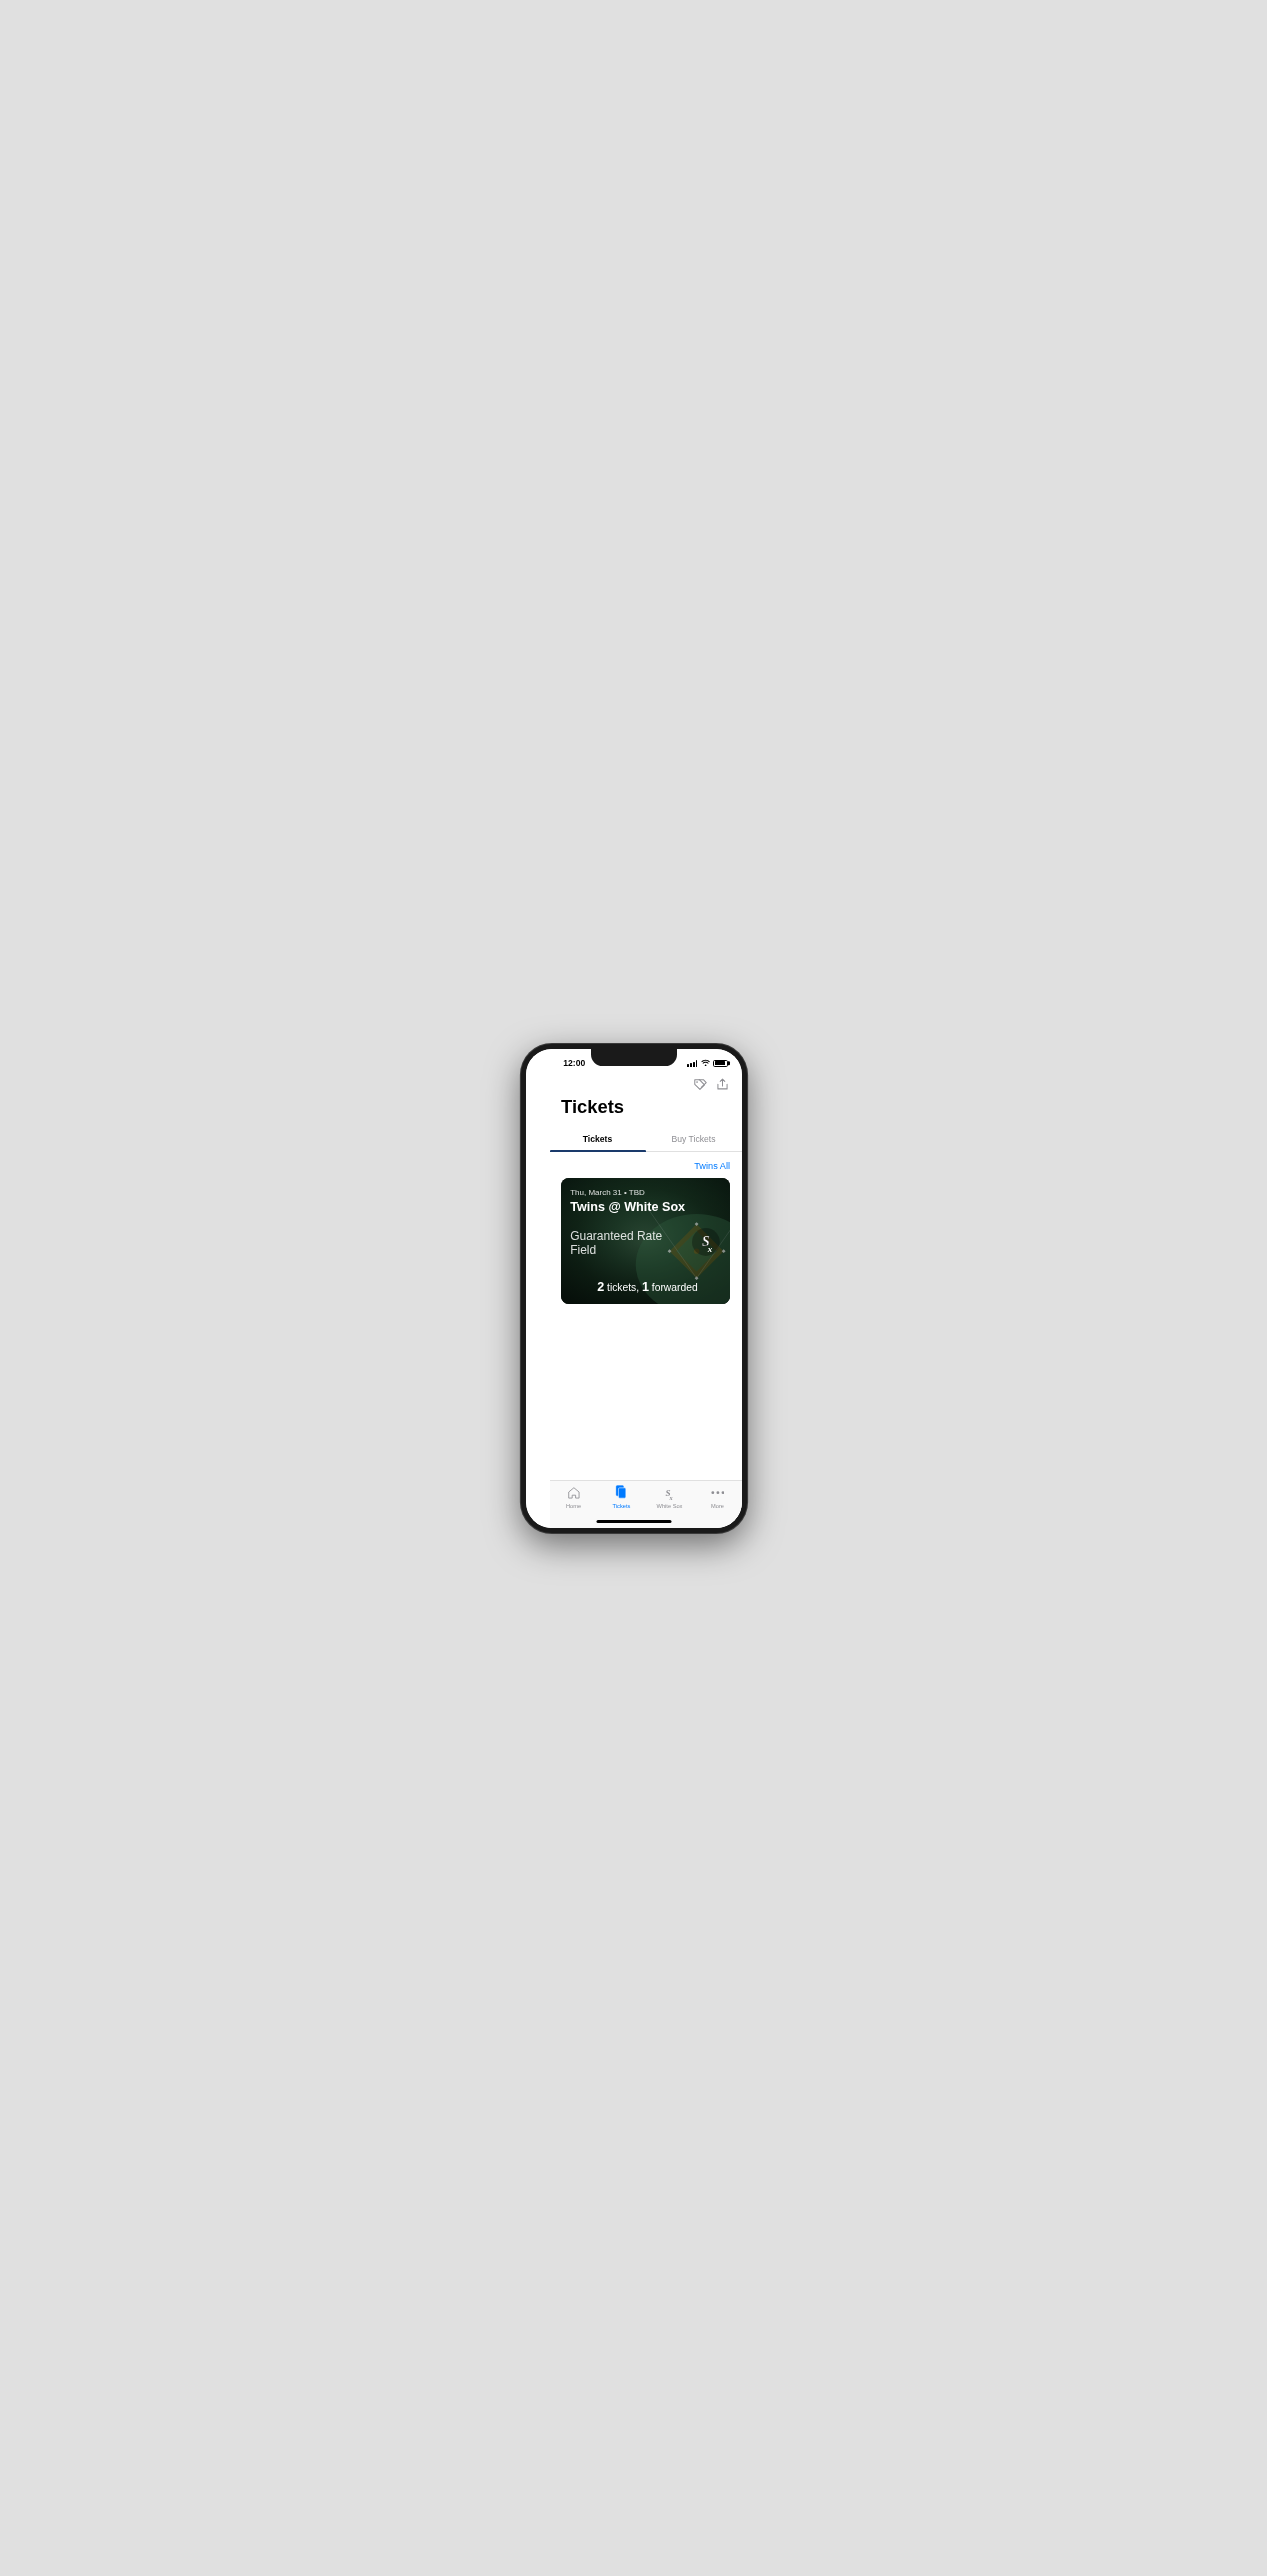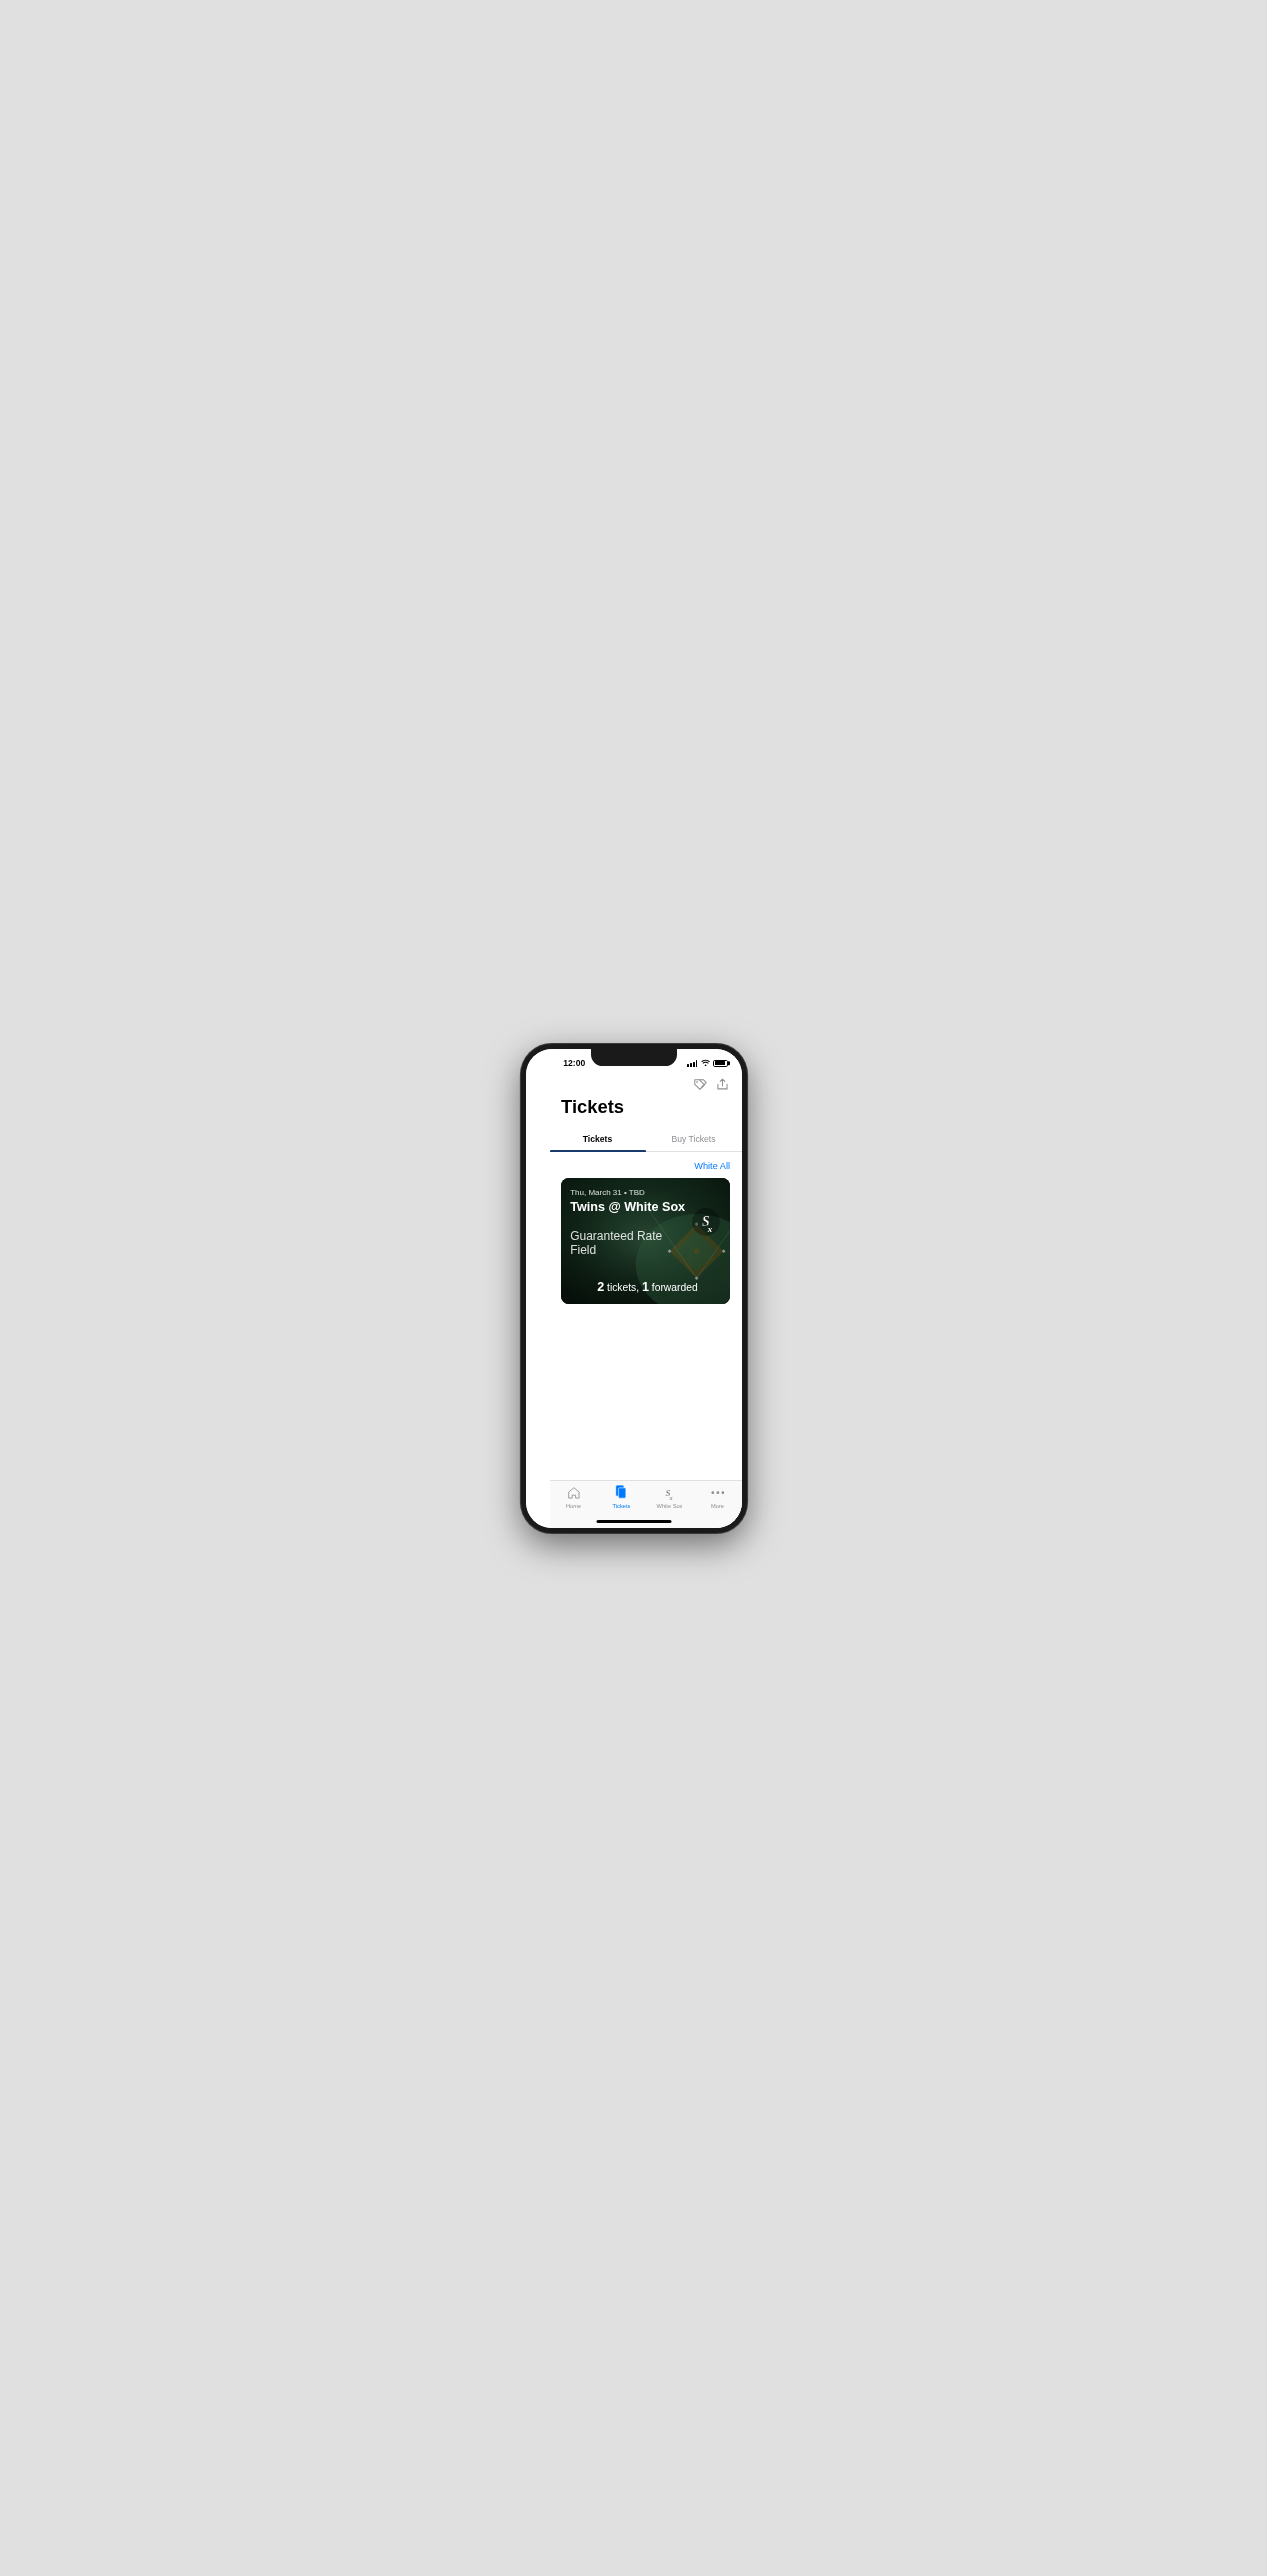--- a/index.html
+++ b/index.html
@@ -233,21 +233,21 @@
       padding: 10.3px 9.2px;
       height: 100%;
       display: flex;
       flex-direction: column;
       justify-content: space-between;
     }
 
     .ticket-top {
       display: flex;
       justify-content: space-between;
-      align-items: center;
+      align-items: flex-end;
     }
 
     .ticket-info {}
 
     .ticket-date {
       color: rgba(255,255,255,0.85);
       font-size: 8px;
       font-weight: 400;
       margin-bottom: 2.3px;
     }
@@ -389,21 +389,21 @@
 
       <div class="tabs">
         <div class="tab active">Tickets</div>
         <div class="tab">Buy Tickets</div>
         <div class="tab-indicator"></div>
       </div>
 
       <div class="main-content">
 
         <div class="view-all-row">
-          <span class="view-all-btn">White All</span>
+          <span class="view-all-btn">Twins All</span>
         </div>
 
         <div class="ticket-card">
 
           <div class="ticket-card-bg">
 
             <svg class="diamond-overlay" viewBox="0 0 300 220" xmlns="http://www.w3.org/2000/svg">
 
               <ellipse cx="200" cy="180" rx="180" ry="150" fill="#2d5a3d" opacity="0.8"></ellipse>
 

